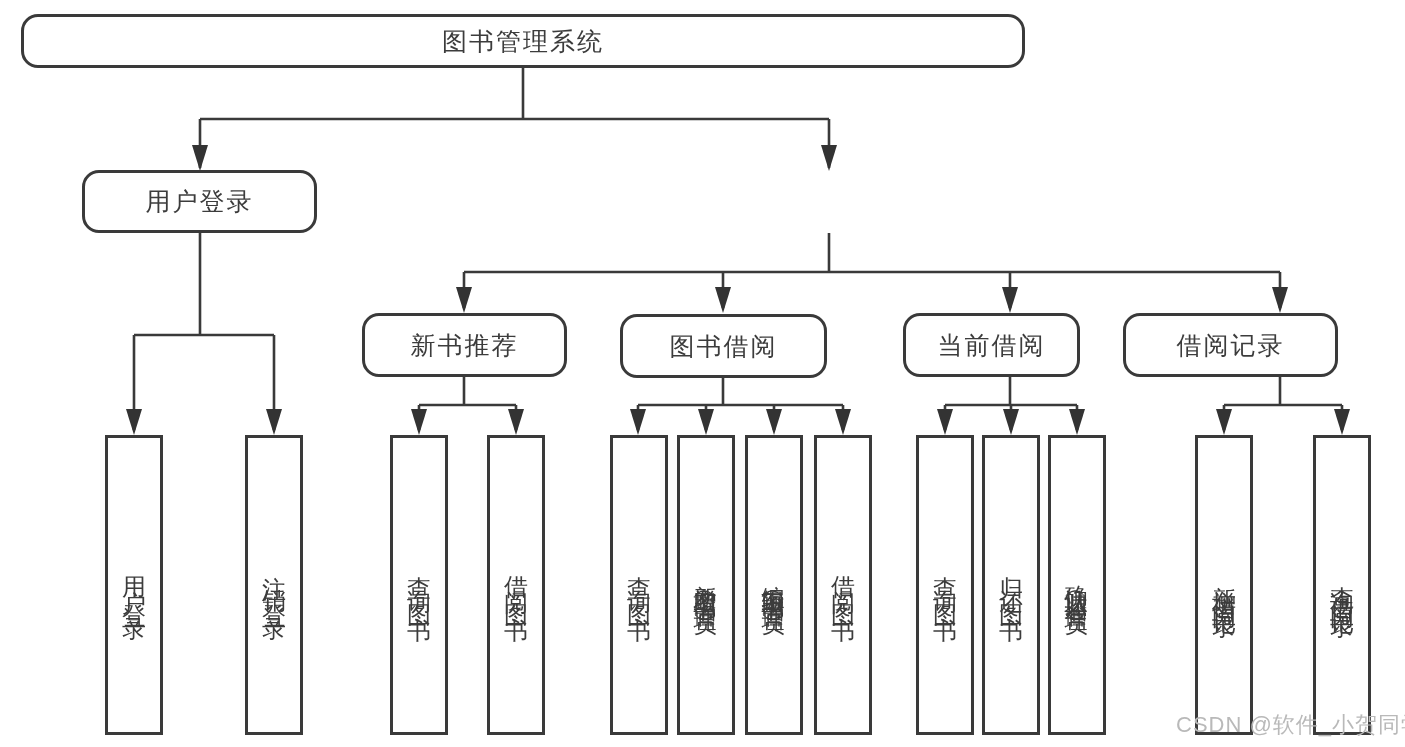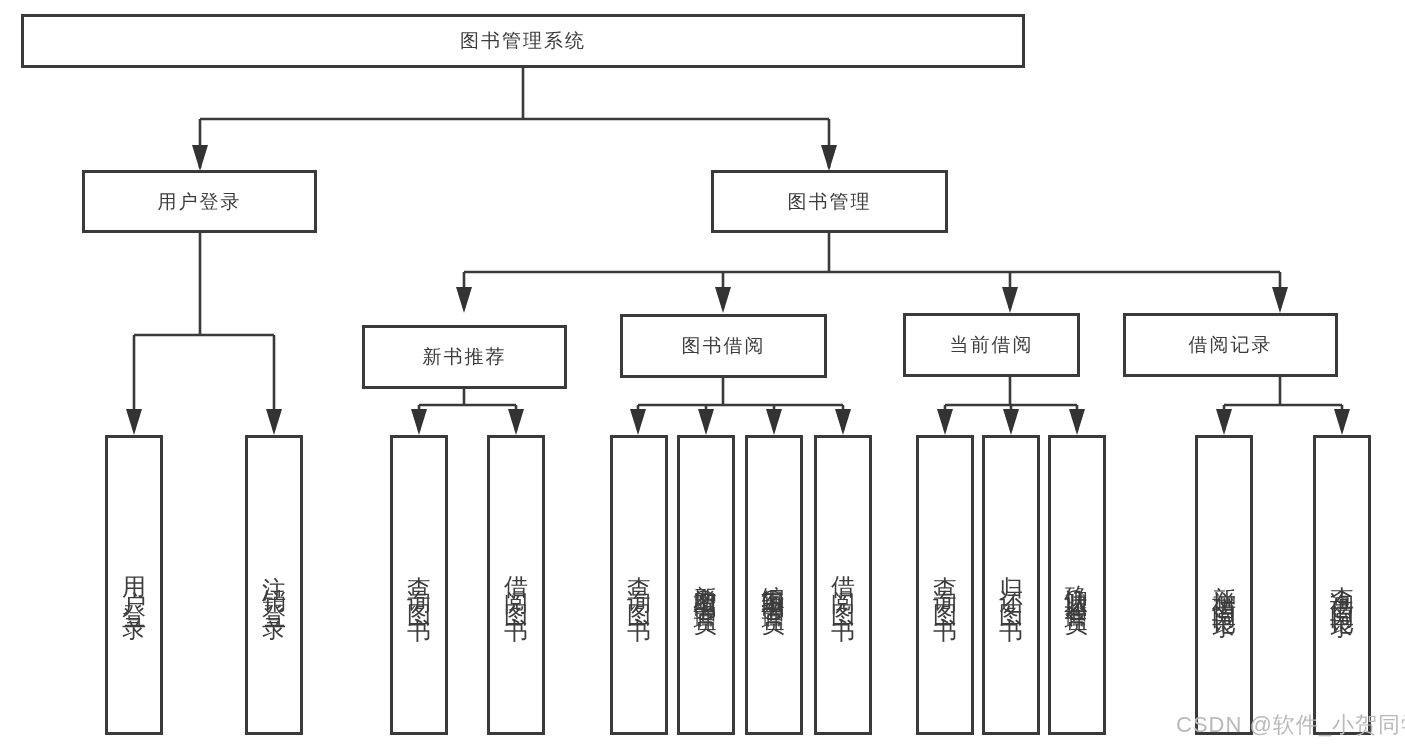--- a/index.html
+++ b/index.html
@@ -15,21 +15,21 @@
     position:absolute;
     box-sizing:border-box;
     border:3px solid #3a3a3a;
     background:#ffffff;
     display:flex;
     align-items:center;
     justify-content:center;
     color:#3c3c3c;
     z-index:2;
   }
-  .h{font-size:19px;letter-spacing:2px;}
+  .h{font-size:25px;letter-spacing:2px;border-radius:17px;}
   .leaf{
     writing-mode:vertical-rl;
     text-orientation:mixed;
     font-size:24px;
     letter-spacing:14px;
     width:58px;height:300px;top:435px;
   }
   .leaf.long{font-size:23px;letter-spacing:4px;}
   .leaf.mid{font-size:24px;letter-spacing:6px;}
   #watermark{
@@ -79,23 +79,22 @@
       <polygon class="ah" points="1003,409 1019,409 1011,435"></polygon>
       <polygon class="ah" points="1069,409 1085,409 1077,435"></polygon>
       <polygon class="ah" points="1216,409 1232,409 1224,435"></polygon>
       <polygon class="ah" points="1334,409 1350,409 1342,435"></polygon>
     </g>
   </svg>
 
   <div class="box h" style="left:21px;top:14px;width:1004px;height:54px">图书管理系统</div>
 
   <div class="box h" style="left:82px;top:170px;width:235px;height:63px">用户登录</div>
-  <div class="box h" style="left:711px;top:170px;width:237px;height:63px">图书管理</div>
 
-  <div class="box h" style="left:362px;top:325px;width:205px;height:64px">新书推荐</div>
+  <div class="box h" style="left:362px;top:313px;width:205px;height:64px">新书推荐</div>
   <div class="box h" style="left:620px;top:314px;width:207px;height:64px">图书借阅</div>
   <div class="box h" style="left:903px;top:313px;width:177px;height:64px">当前借阅</div>
   <div class="box h" style="left:1123px;top:313px;width:215px;height:64px">借阅记录</div>
 
   <div class="box leaf" style="left:105px">用户登录</div>
   <div class="box leaf" style="left:245px">注销登录</div>
 
   <div class="box leaf" style="left:390px">查询图书</div>
   <div class="box leaf" style="left:487px">借阅图书</div>
 

